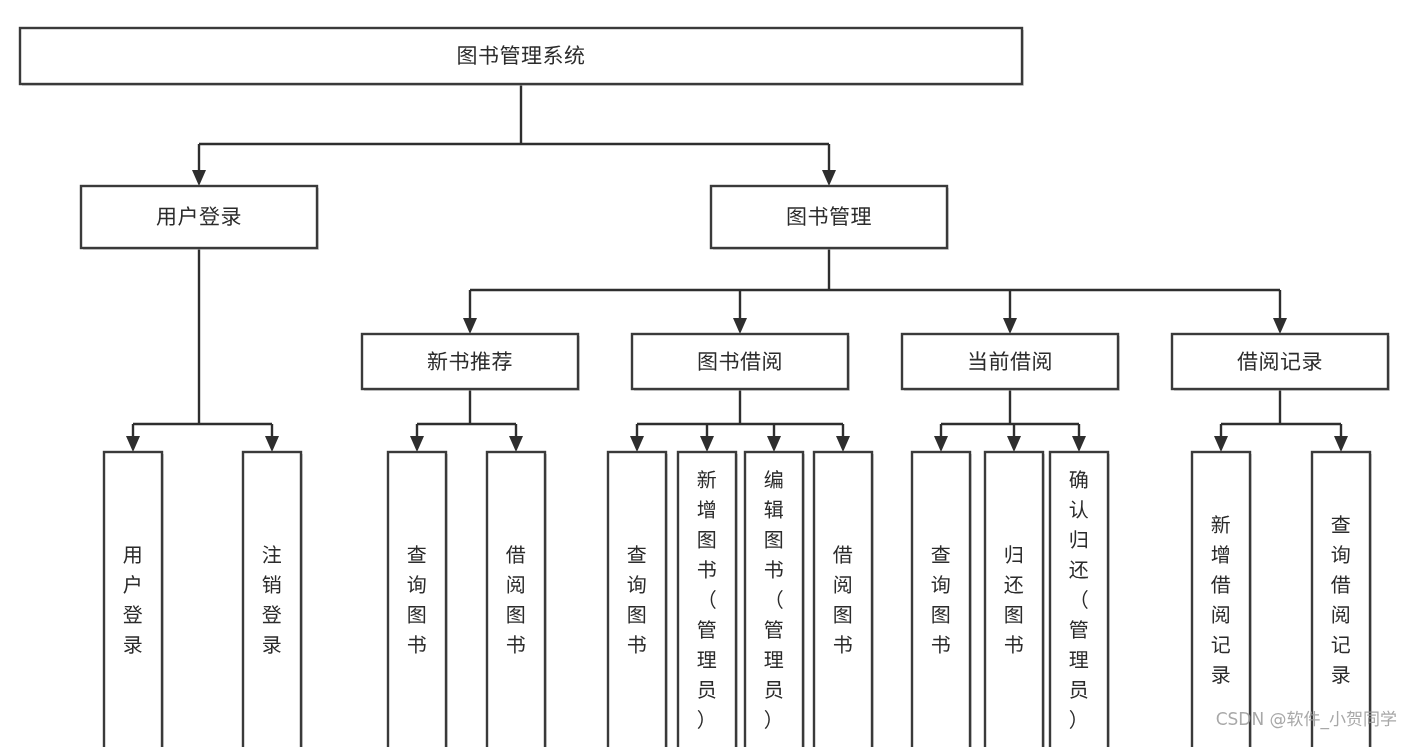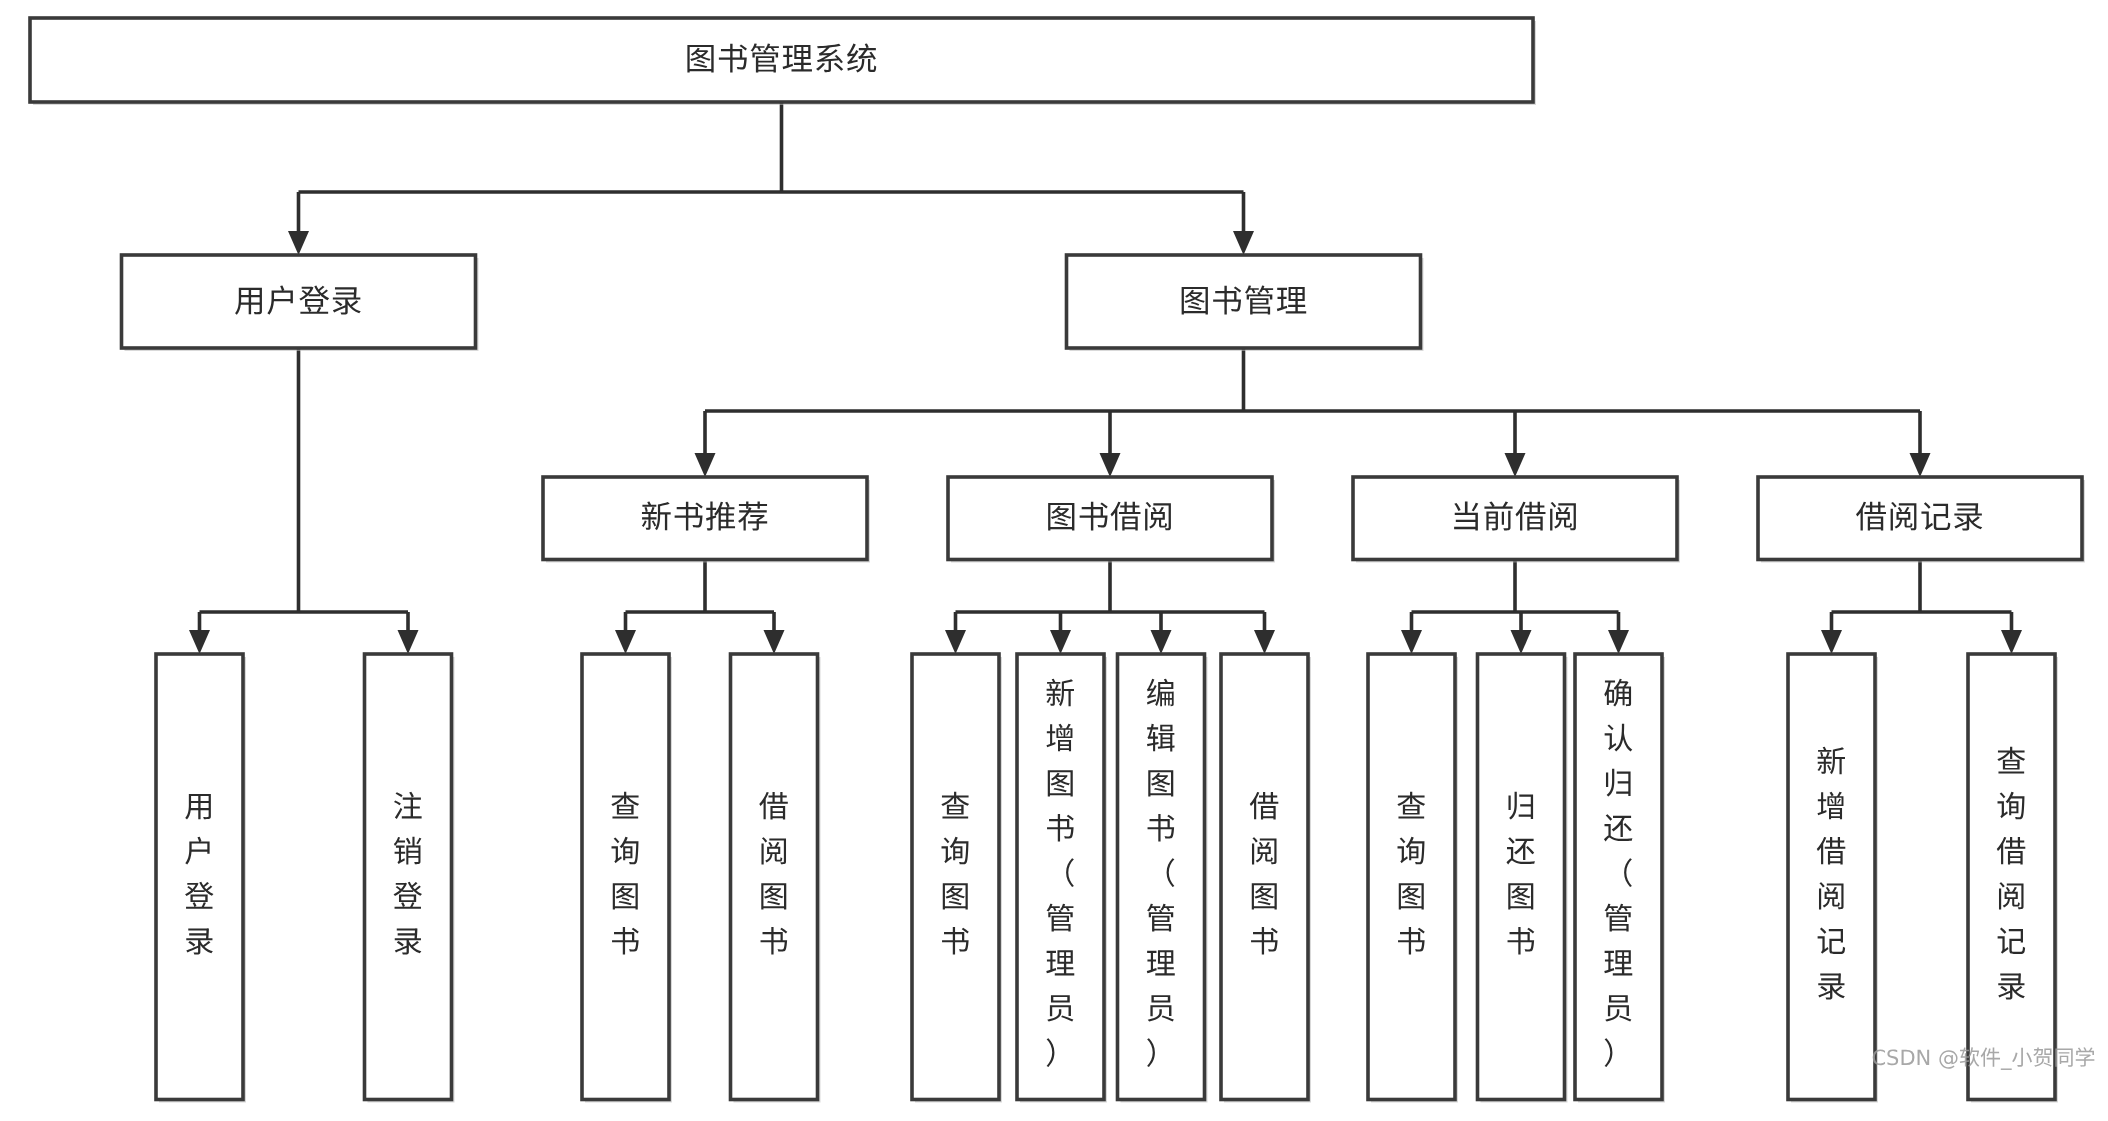--- a/index.html
+++ b/index.html
@@ -11,21 +11,21 @@
   body {
     width: 1405px;
     height: 747px;
     position: relative;
     overflow: hidden;
     font-family: "DejaVu Sans", "Liberation Sans", sans-serif;
   }
   #diagram-root {
     position: absolute;
     left: 0;
-    top: 0;
+    top: 16px;
     width: 1405px;
     height: 720px;
   }
   svg.diagram-canvas {
     display: block;
     width: 1405px;
     height: 747px;
     background: #ffffff;
   }
   .node-box {
@@ -59,21 +59,21 @@
   }
   .node-label-v {
     font-size: 20px;
     text-anchor: middle;
   }
   .watermark-text {
     position: absolute;
     right: 8px;
     bottom: 6px;
     font-family: "DejaVu Sans", "Liberation Sans", sans-serif;
-    font-size: 14px;
+    font-size: 17px;
     color: #9a9a9a;
     opacity: 0.85;
     white-space: nowrap;
     pointer-events: none;
     user-select: none;
   }
 </style>
 </head>
 <body>
 

